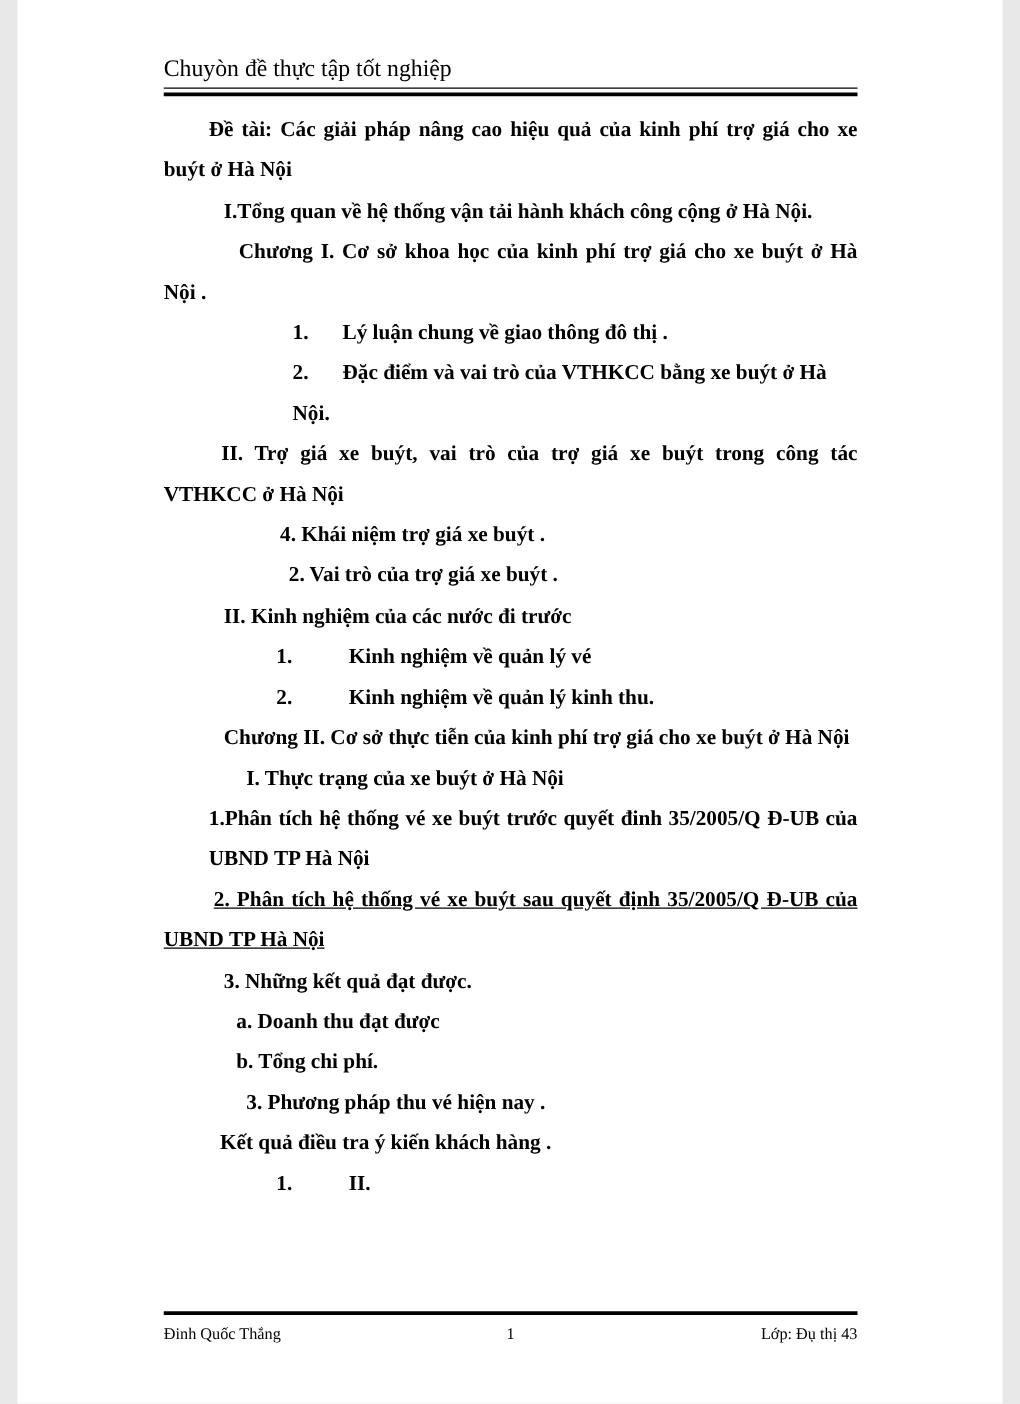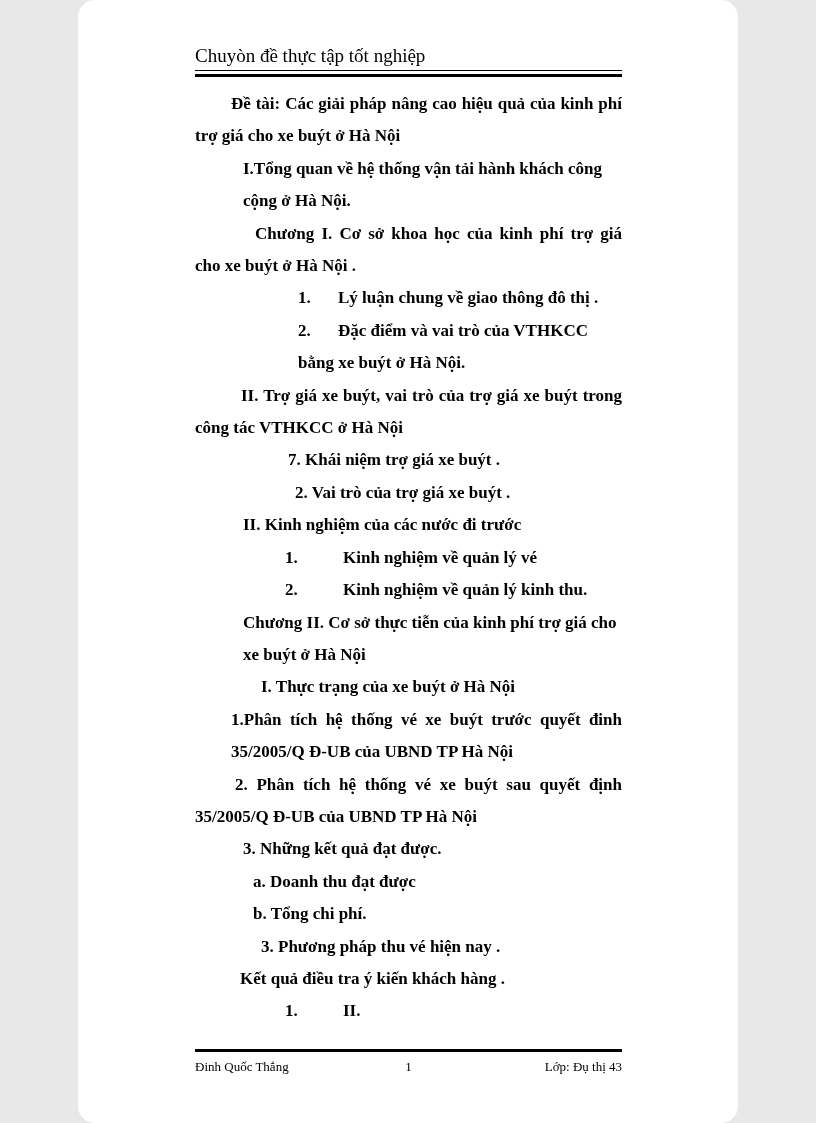--- a/index.html
+++ b/index.html
@@ -1,24 +1,23 @@
 <!DOCTYPE html>
 <html><head>
 <meta charset="utf-8">
 <style>
   html,body{margin:0;padding:0;background:#e8e8e8;}
   .page{
     position:relative;
-    width:660px;height:1123px;
+    width:788px;height:1123px;
     margin:0 auto;
     background:#ffffff;
     color:#000;
     font-family:"Liberation Serif","DejaVu Serif",serif;
     overflow:hidden;
-    border-radius:17px;
   }
   
   .header-block{
     position:absolute;left:117px;right:116px;top:44px;
   }
   .header-text{
     font-size:19px;line-height:24px;font-weight:normal;
     padding-bottom:2px;
     border-bottom:1px solid #000;
   }
@@ -29,21 +28,21 @@
   .content{
     position:absolute;left:117px;right:116px;top:88px;
   }
   .p{
     font-size:17px;line-height:32.4px;
     font-weight:bold;margin:0;
   }
   .jus{text-align:justify;}
   .reg{font-weight:bold;}
   .ind36{text-indent:36px;}
-  .ind40{text-indent:40px;}
+  .ind40{text-indent:40px;text-decoration:underline;}
   .ind46{text-indent:46px;}
   .ind60{text-indent:60px;}
   .pl36{padding-left:36px;}
   .pl45{padding-left:45px;}
   .pl48{padding-left:48px;}
   .pl58{padding-left:58px;}
   .pl66{padding-left:66px;}
   .pl90{padding-left:90px;}
   .pl93{padding-left:93px;}
   .pl100{padding-left:100px;}
@@ -82,21 +81,21 @@
     <p class="p pl48">I.Tổng quan về hệ thống vận tải  hành khách công cộng ở Hà Nội.</p>
 
     <p class="p ind60 jus">Chương I. Cơ sở khoa học của kinh phí trợ giá cho xe buýt ở Hà Nội .</p>
 
     <p class="p pl103"><span class="num na">1.</span><span>Lý luận chung về giao thông đô thị .</span></p>
 
     <p class="p pl103"><span class="num na">2.</span><span>Đặc điểm và vai trò của VTHKCC bằng xe buýt ở Hà Nội.</span></p>
 
     <p class="p ind46 jus">II. Trợ giá xe buýt, vai trò của trợ giá xe buýt trong công tác VTHKCC ở Hà Nội</p>
 
-    <p class="p pl93">7. Khái niệm trợ giá xe buýt .</p>
+    <p class="p pl93">4. Khái niệm trợ giá xe buýt .</p>
 
     <p class="p pl100">2. Vai trò của trợ giá xe buýt .</p>
 
     <p class="p pl48">II. Kinh  nghiệm của các nước đi trước</p>
 
     <p class="p pl90"><span class="num nb">1.</span><span>Kinh nghiệm về quản lý vé</span></p>
 
     <p class="p pl90"><span class="num nb">2.</span><span>Kinh nghiệm về quản lý kinh thu.</span></p>
 
     <p class="p pl48">Chương II. Cơ sở thực tiễn của kinh phí trợ giá cho xe buýt ở Hà Nội</p>

